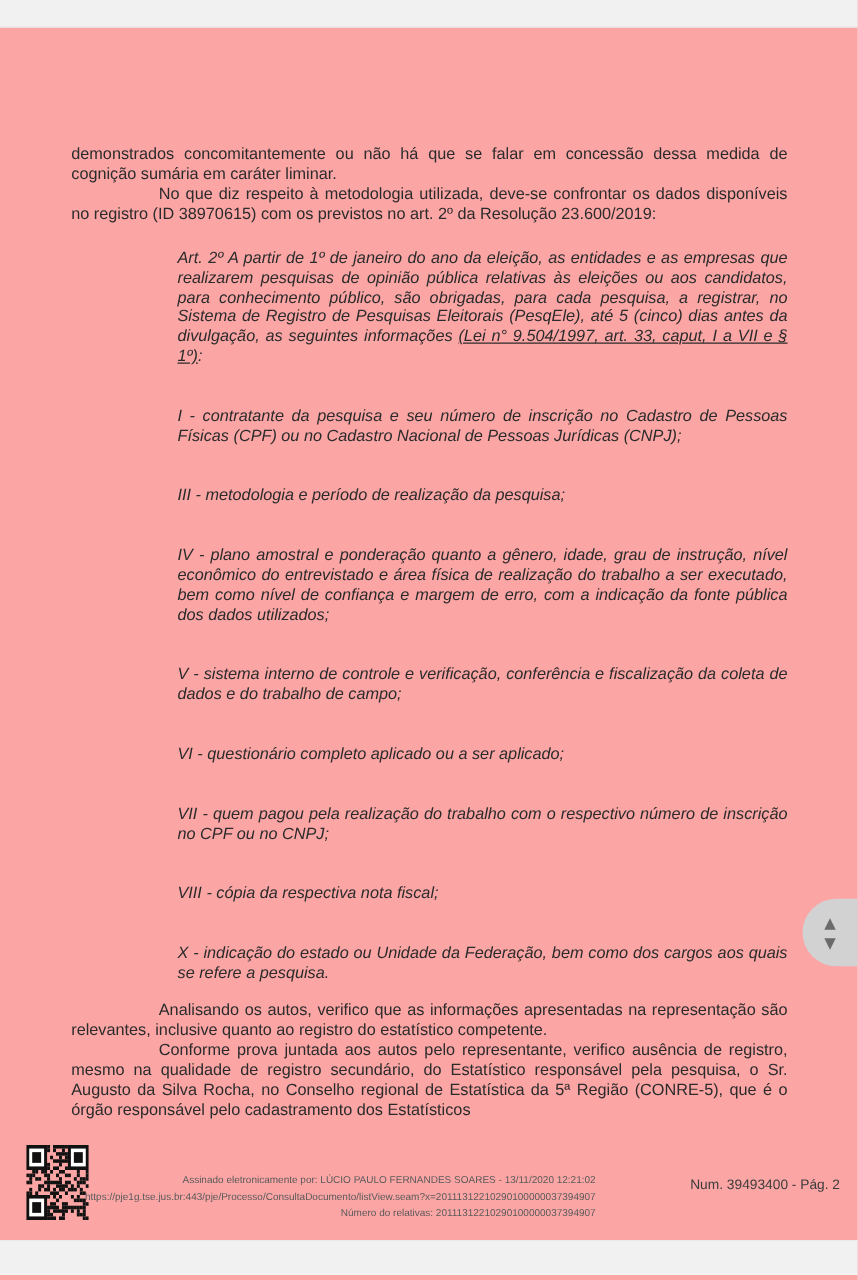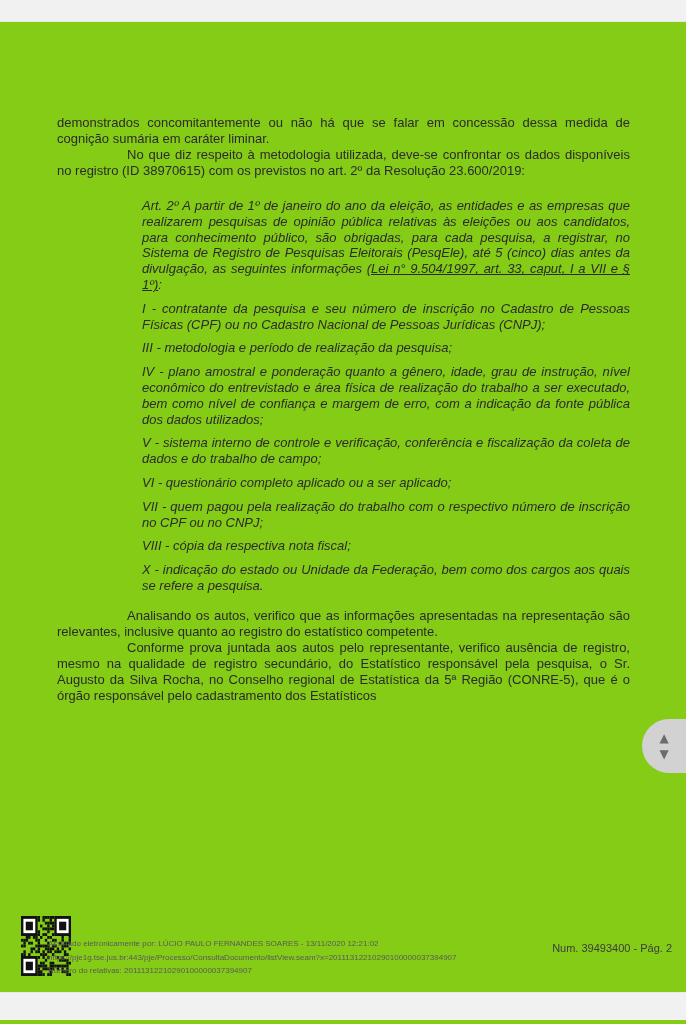--- a/index.html
+++ b/index.html
@@ -3,56 +3,57 @@
 <meta charset="utf-8">
 <style>
   * { margin:0; padding:0; box-sizing:border-box; }
   html,body { width:686px; height:1024px; }
   body {
     font-family:"Liberation Sans","DejaVu Sans",sans-serif;
     background:#ffffff;
     position:relative;
     overflow:hidden;
   }
-  .viewport { position:absolute; inset:0; background:#84cc16; }
+  .viewport { position:absolute; inset:0; background:#fca5a5; }
 
   .chrome-bar {
     position:absolute; left:0; right:0; background:#f1f1f1;
   }
   .chrome-top { top:0; height:22px; border-bottom:1px solid #e7e7e7; }
   .chrome-bottom { top:992px; height:28px; border-top:1px solid #e9e9e9; border-bottom:1px solid #f5f5f5; }
 
   .doc-content {
     position:absolute; top:115px; left:57px; width:573px;
     color:#2b2b2b; font-size:13px; line-height:16px;
     text-align:justify;
   }
   .para { text-indent:0; }
   .para.indented { text-indent:70px; }
 
   .quote-block {
     margin:19px 0 14px 85px;
     font-style:italic;
     line-height:15.8px;
   }
-  .quote-item { margin-top:8px; text-align:justify; }
+  .quote-item { margin-top:32px; text-align:justify; }
   .quote-item:first-child { margin-top:0; }
   .law-ref { text-decoration:underline; }
 
   .after-quote { margin-top:13px; }
 
   .footer-qr {
     position:absolute; left:21px; top:916px; width:50px; height:60px;
   }
   .footer-qr svg { width:100%; height:100%; fill:#111; }
 
   .footer-meta {
-    position:absolute; left:48px; top:937px;
+    position:absolute; left:68px; top:937px;
     font-size:8px; line-height:13.5px; color:#5a5a5a;
     white-space:nowrap;
+    text-align:right;
   }
   .page-ref {
     position:absolute; right:14px; top:942px;
     font-size:11px; color:#3c3c3c;text-align:right;
   }
 
   .scroll-widget {
     position:absolute; right:0; top:719px;
     width:44px; height:54px;
     background:#d2d2d2;

